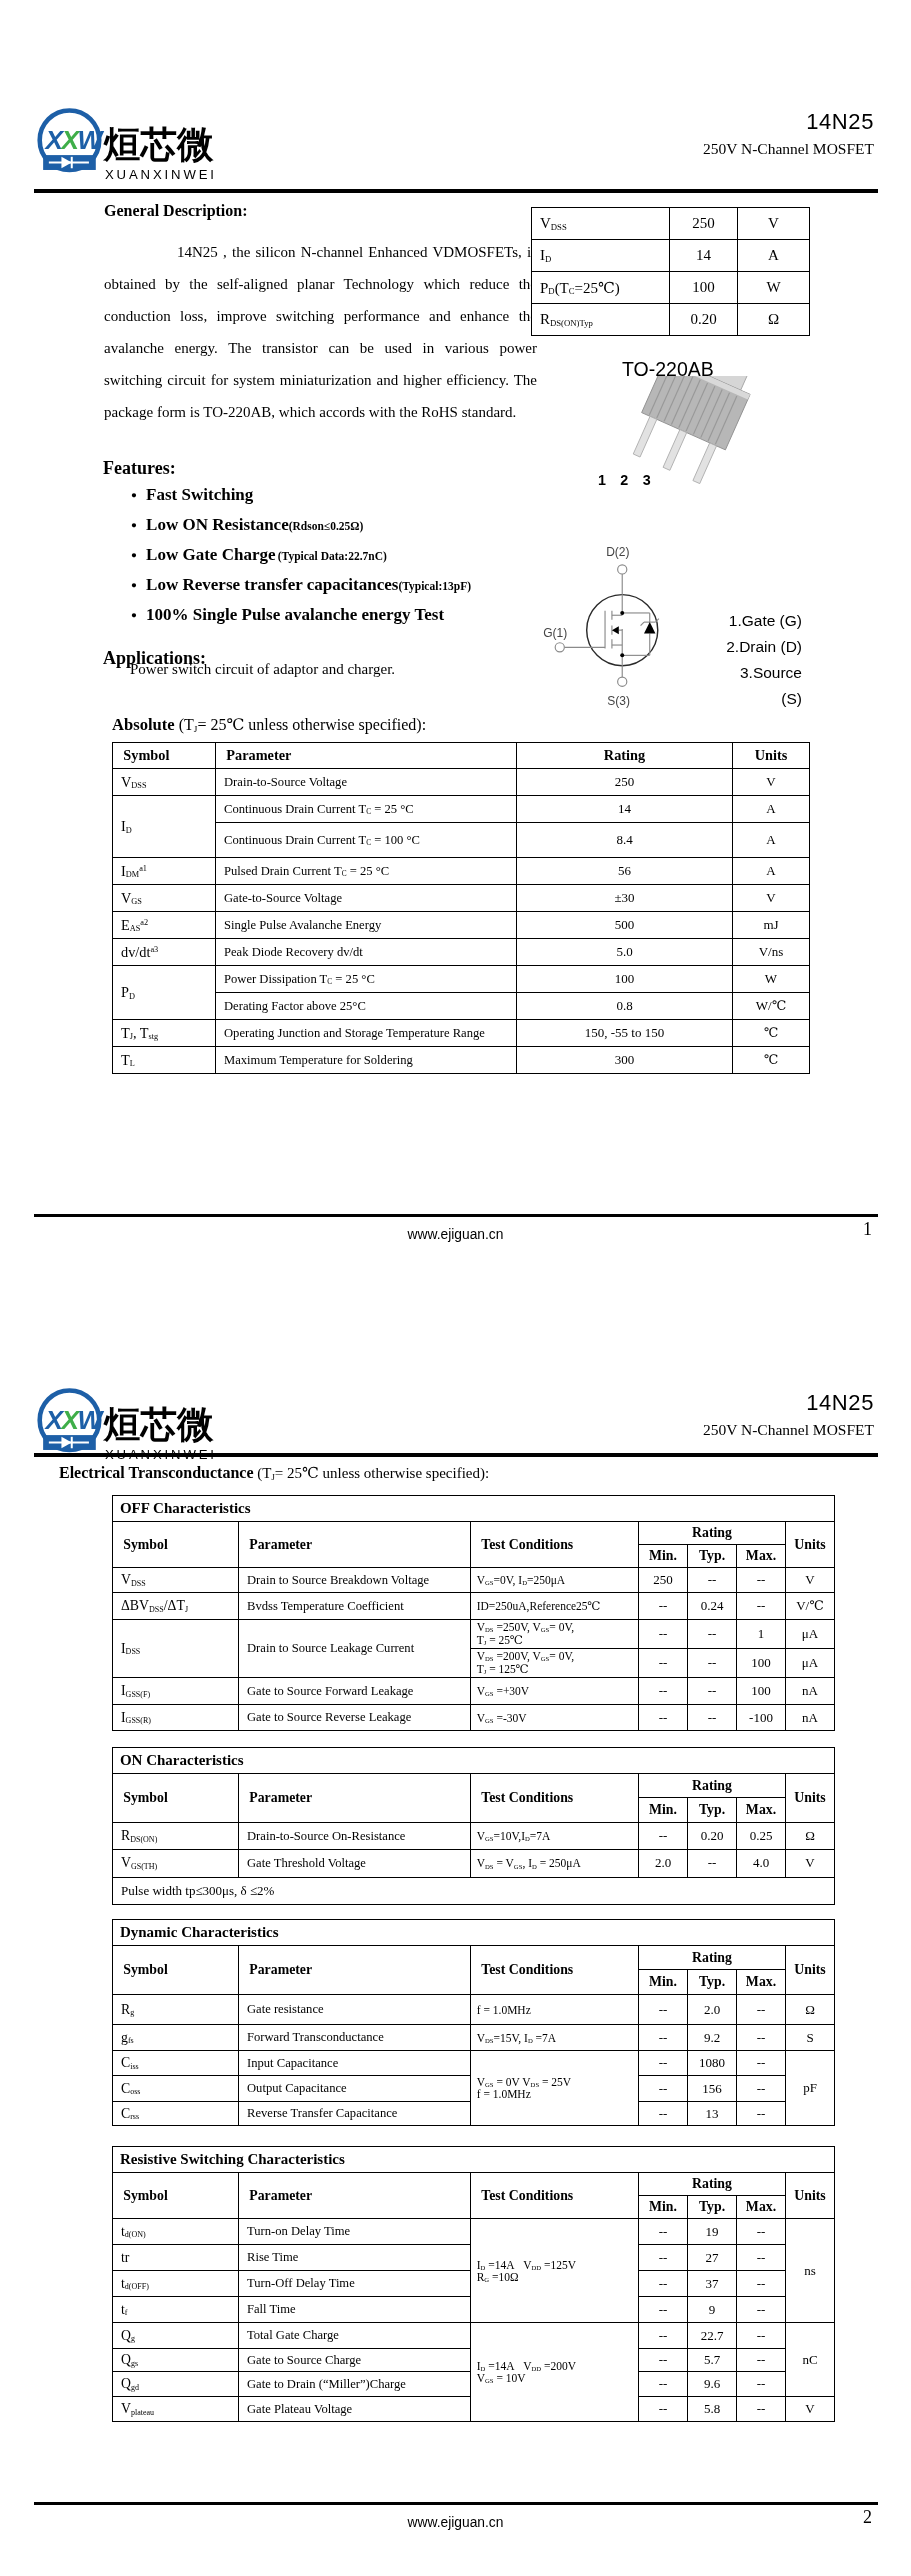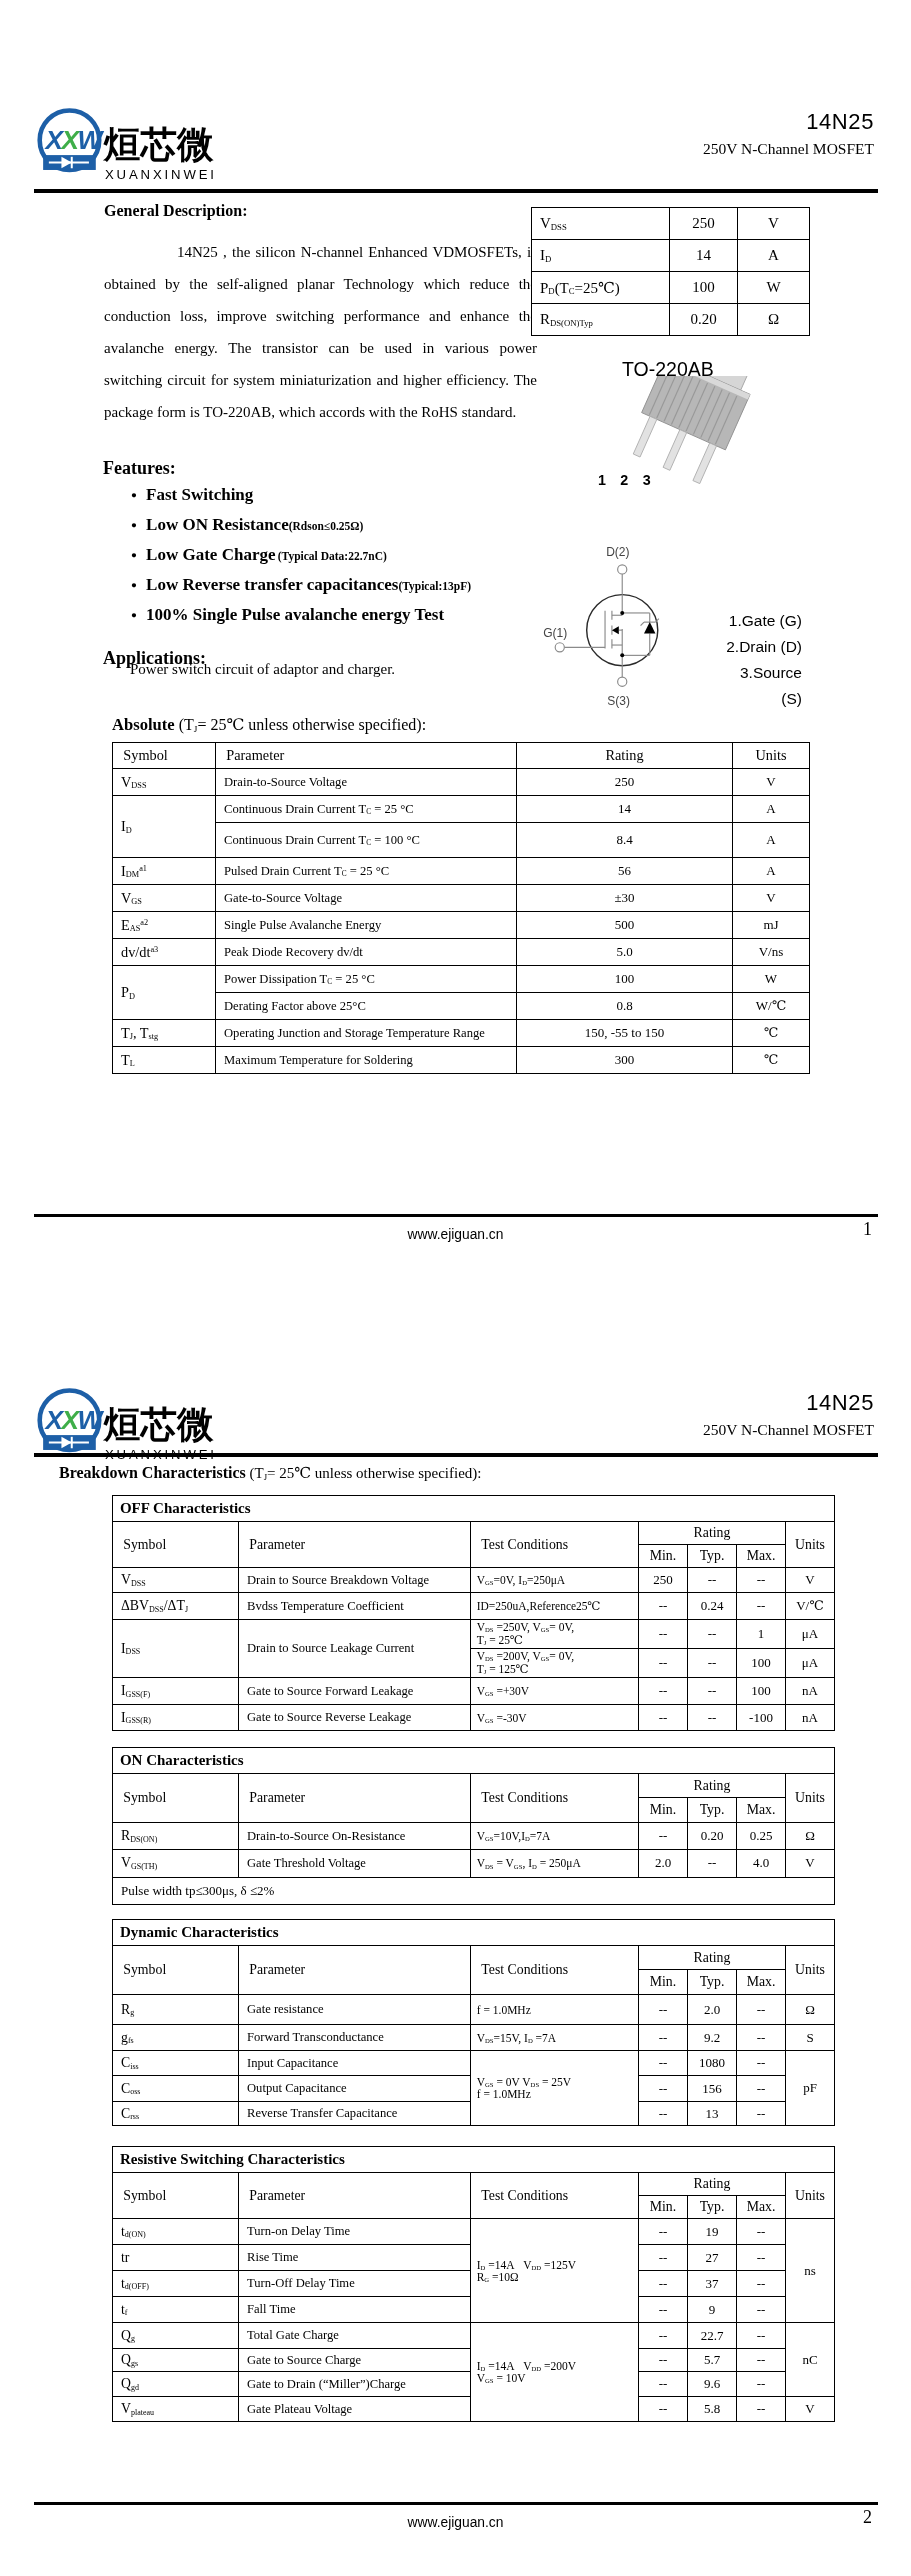--- a/index.html
+++ b/index.html
@@ -58,21 +58,21 @@
   .elec-title { position:absolute; left:59px; top:176px; font-size:15px; }
   .elec-title .b { font-weight:bold; font-size:16px; }
   .off-tbl { position:absolute; left:112px; top:207px; }
   .on-tbl  { position:absolute; left:112px; top:459px; }
   .dyn-tbl { position:absolute; left:112px; top:631px; }
   .res-tbl { position:absolute; left:112px; top:858px; }
 
   
   table { border-collapse:collapse; table-layout:fixed; background:#fff; border:1.7px solid #000; }
   td,th { border:1.1px solid #000; overflow:hidden; vertical-align:middle; }
-  th { font-weight:normal; font-size:13.8px; text-align:center;margin-left:28px; }
+  th { font-weight:bold; font-size:13.8px; text-align:center;margin-left:28px; }
   th.al { text-align:left; padding-left:10.3px; }
   td.sym { font-size:13.8px; padding-left:8px; text-align:left; }
   td.param { font-size:12.6px; padding-left:8px; text-align:left; }
   td.cond { font-size:11.5px; padding-left:5.7px; text-align:left; }
   .pre { white-space:pre-line; }
   td.num { text-align:center; font-size:13px; }
   tr.trow td { font-weight:bold; font-size:15px; padding-left:6.9px; text-align:left; }
   td.note { font-size:13px; padding-left:8px; text-align:left; }
   .quick-tbl td { font-size:15px; }
   .quick-tbl td.lbl { padding-left:8px; text-align:left; }
@@ -336,21 +336,21 @@
       <text x="120" y="140" font-size="23" letter-spacing="5" font-family="Liberation Sans, DejaVu Sans, sans-serif" fill="#000">XUANXINWEI</text>
     </svg>
   </div>
   <div class="head-right">
     <div class="part-no">14N25</div>
     <div class="doc-sub">250V N-Channel MOSFET</div>
   </div>
   <div class="head-rule"></div>
 
   <div class="elec-title">
-    <span class="b">Breakdown Characteristics</span>
+    <span class="b">Electrical Transconductance</span>
     <span>(T<sub>J</sub>= 25℃  unless otherwise specified):</span>
   </div>
 
   <table class="off-tbl">
     <colgroup>
         <col style="width:126px">
         <col style="width:232px">
         <col style="width:168px">
         <col style="width:49px">
         <col style="width:49px">

